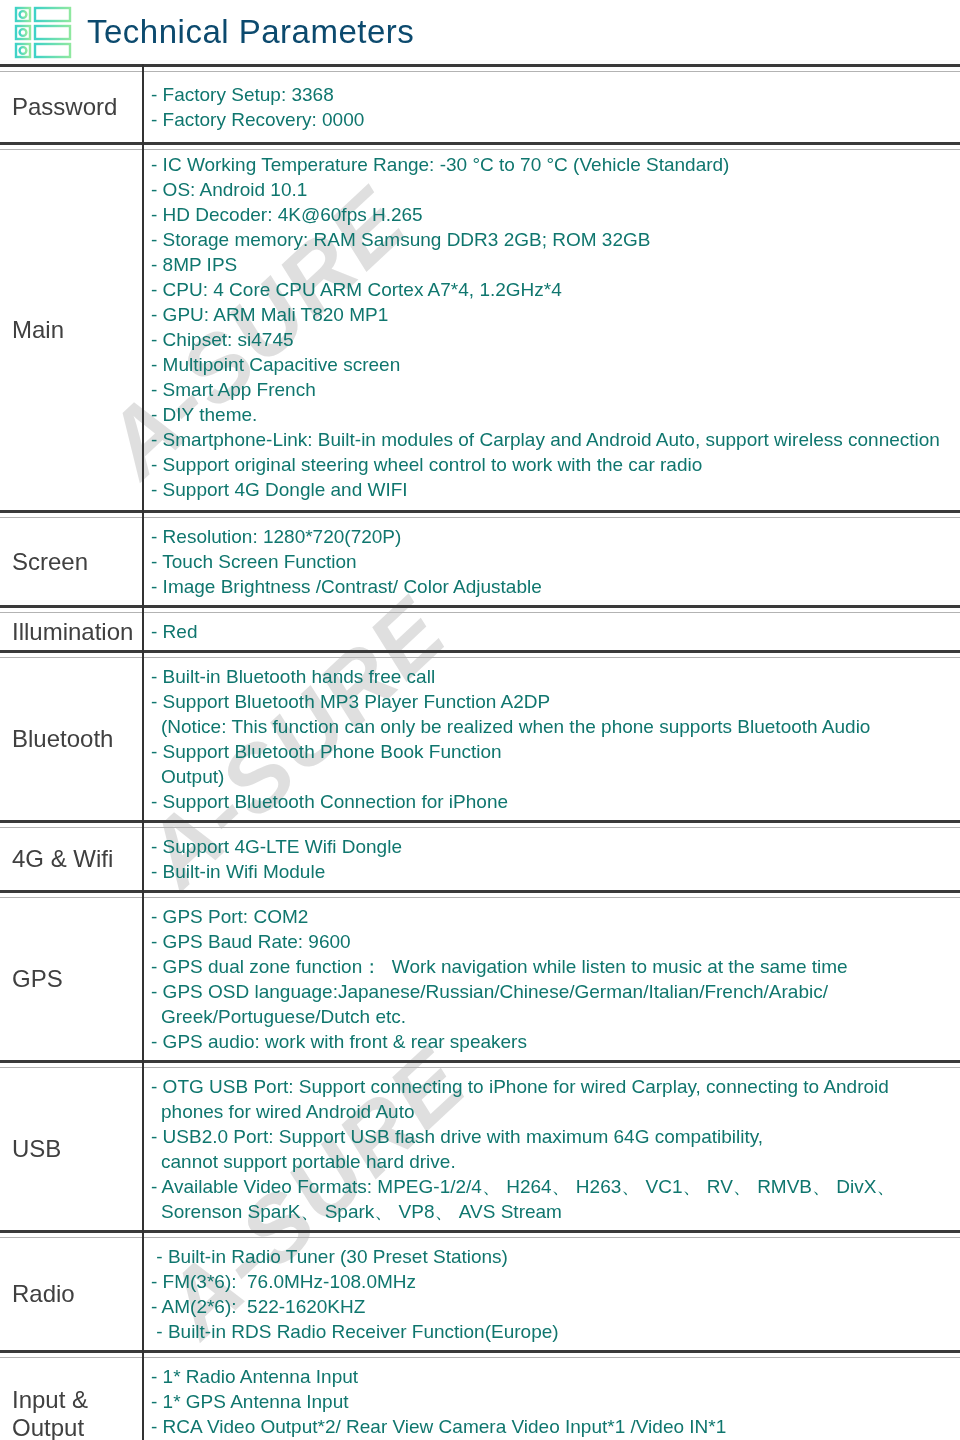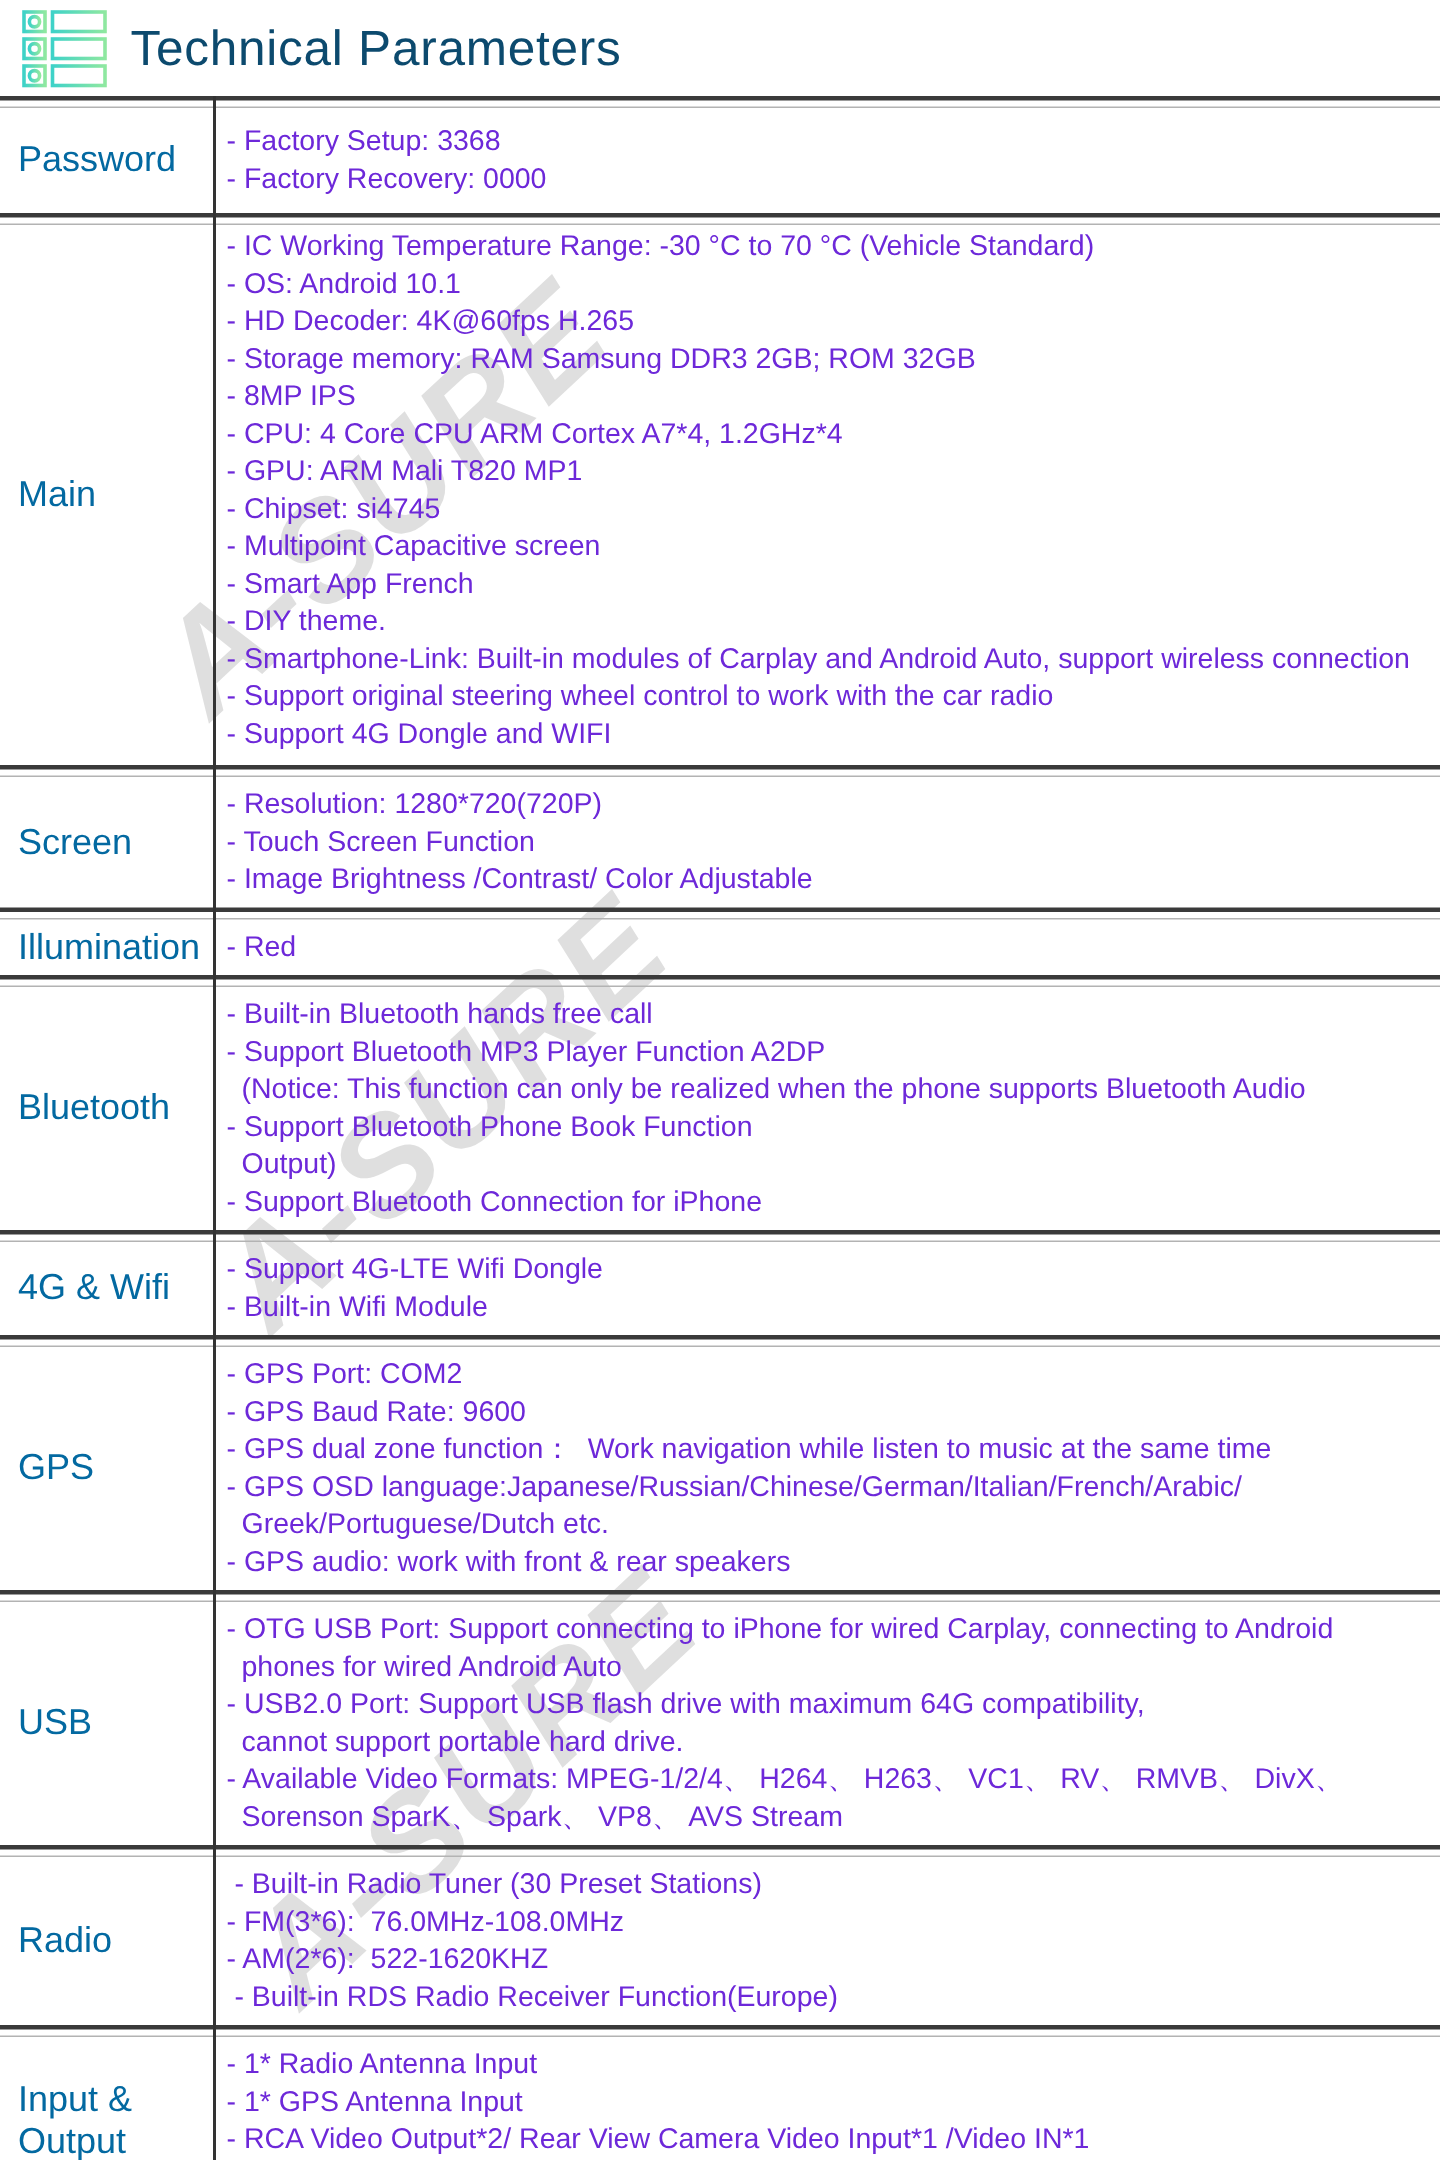--- a/index.html
+++ b/index.html
@@ -43,25 +43,25 @@
     background: #3a3a3a;
   }
   .sep::after {
     content: ""; position: absolute; left: 0; right: 0; bottom: 0; height: 1px;
     background: #b3b3b3;
   }
   .row { display: flex; }
   .label-cell {
     width: 142px; box-sizing: border-box; padding-left: 12px; padding-right: 4px;
     display: flex; align-items: center;
-    font-size: 24px; line-height: 1.15; color: #0369a1;
+    font-size: 24px; line-height: 1.15; color: #404040;
   }
   .content-cell {
     flex: 1; box-sizing: border-box; padding: 6px 4px 6px 9px;
-    font-size: 19px; line-height: 25px; color: #6d28d9;
+    font-size: 19px; line-height: 25px; color: #0f766e;
   }
   .row-password .content-cell { padding-top: 10px; padding-bottom: 10px; }
   .row-main .content-cell { padding-top: 2px; padding-bottom: 8px; }
   .line { white-space: pre-wrap; padding-left: 11px; text-indent: -11px; }
   .line.cont { padding-left: 21px; }
 </style>
 </head>
 <body>
 
 <div class="page">

